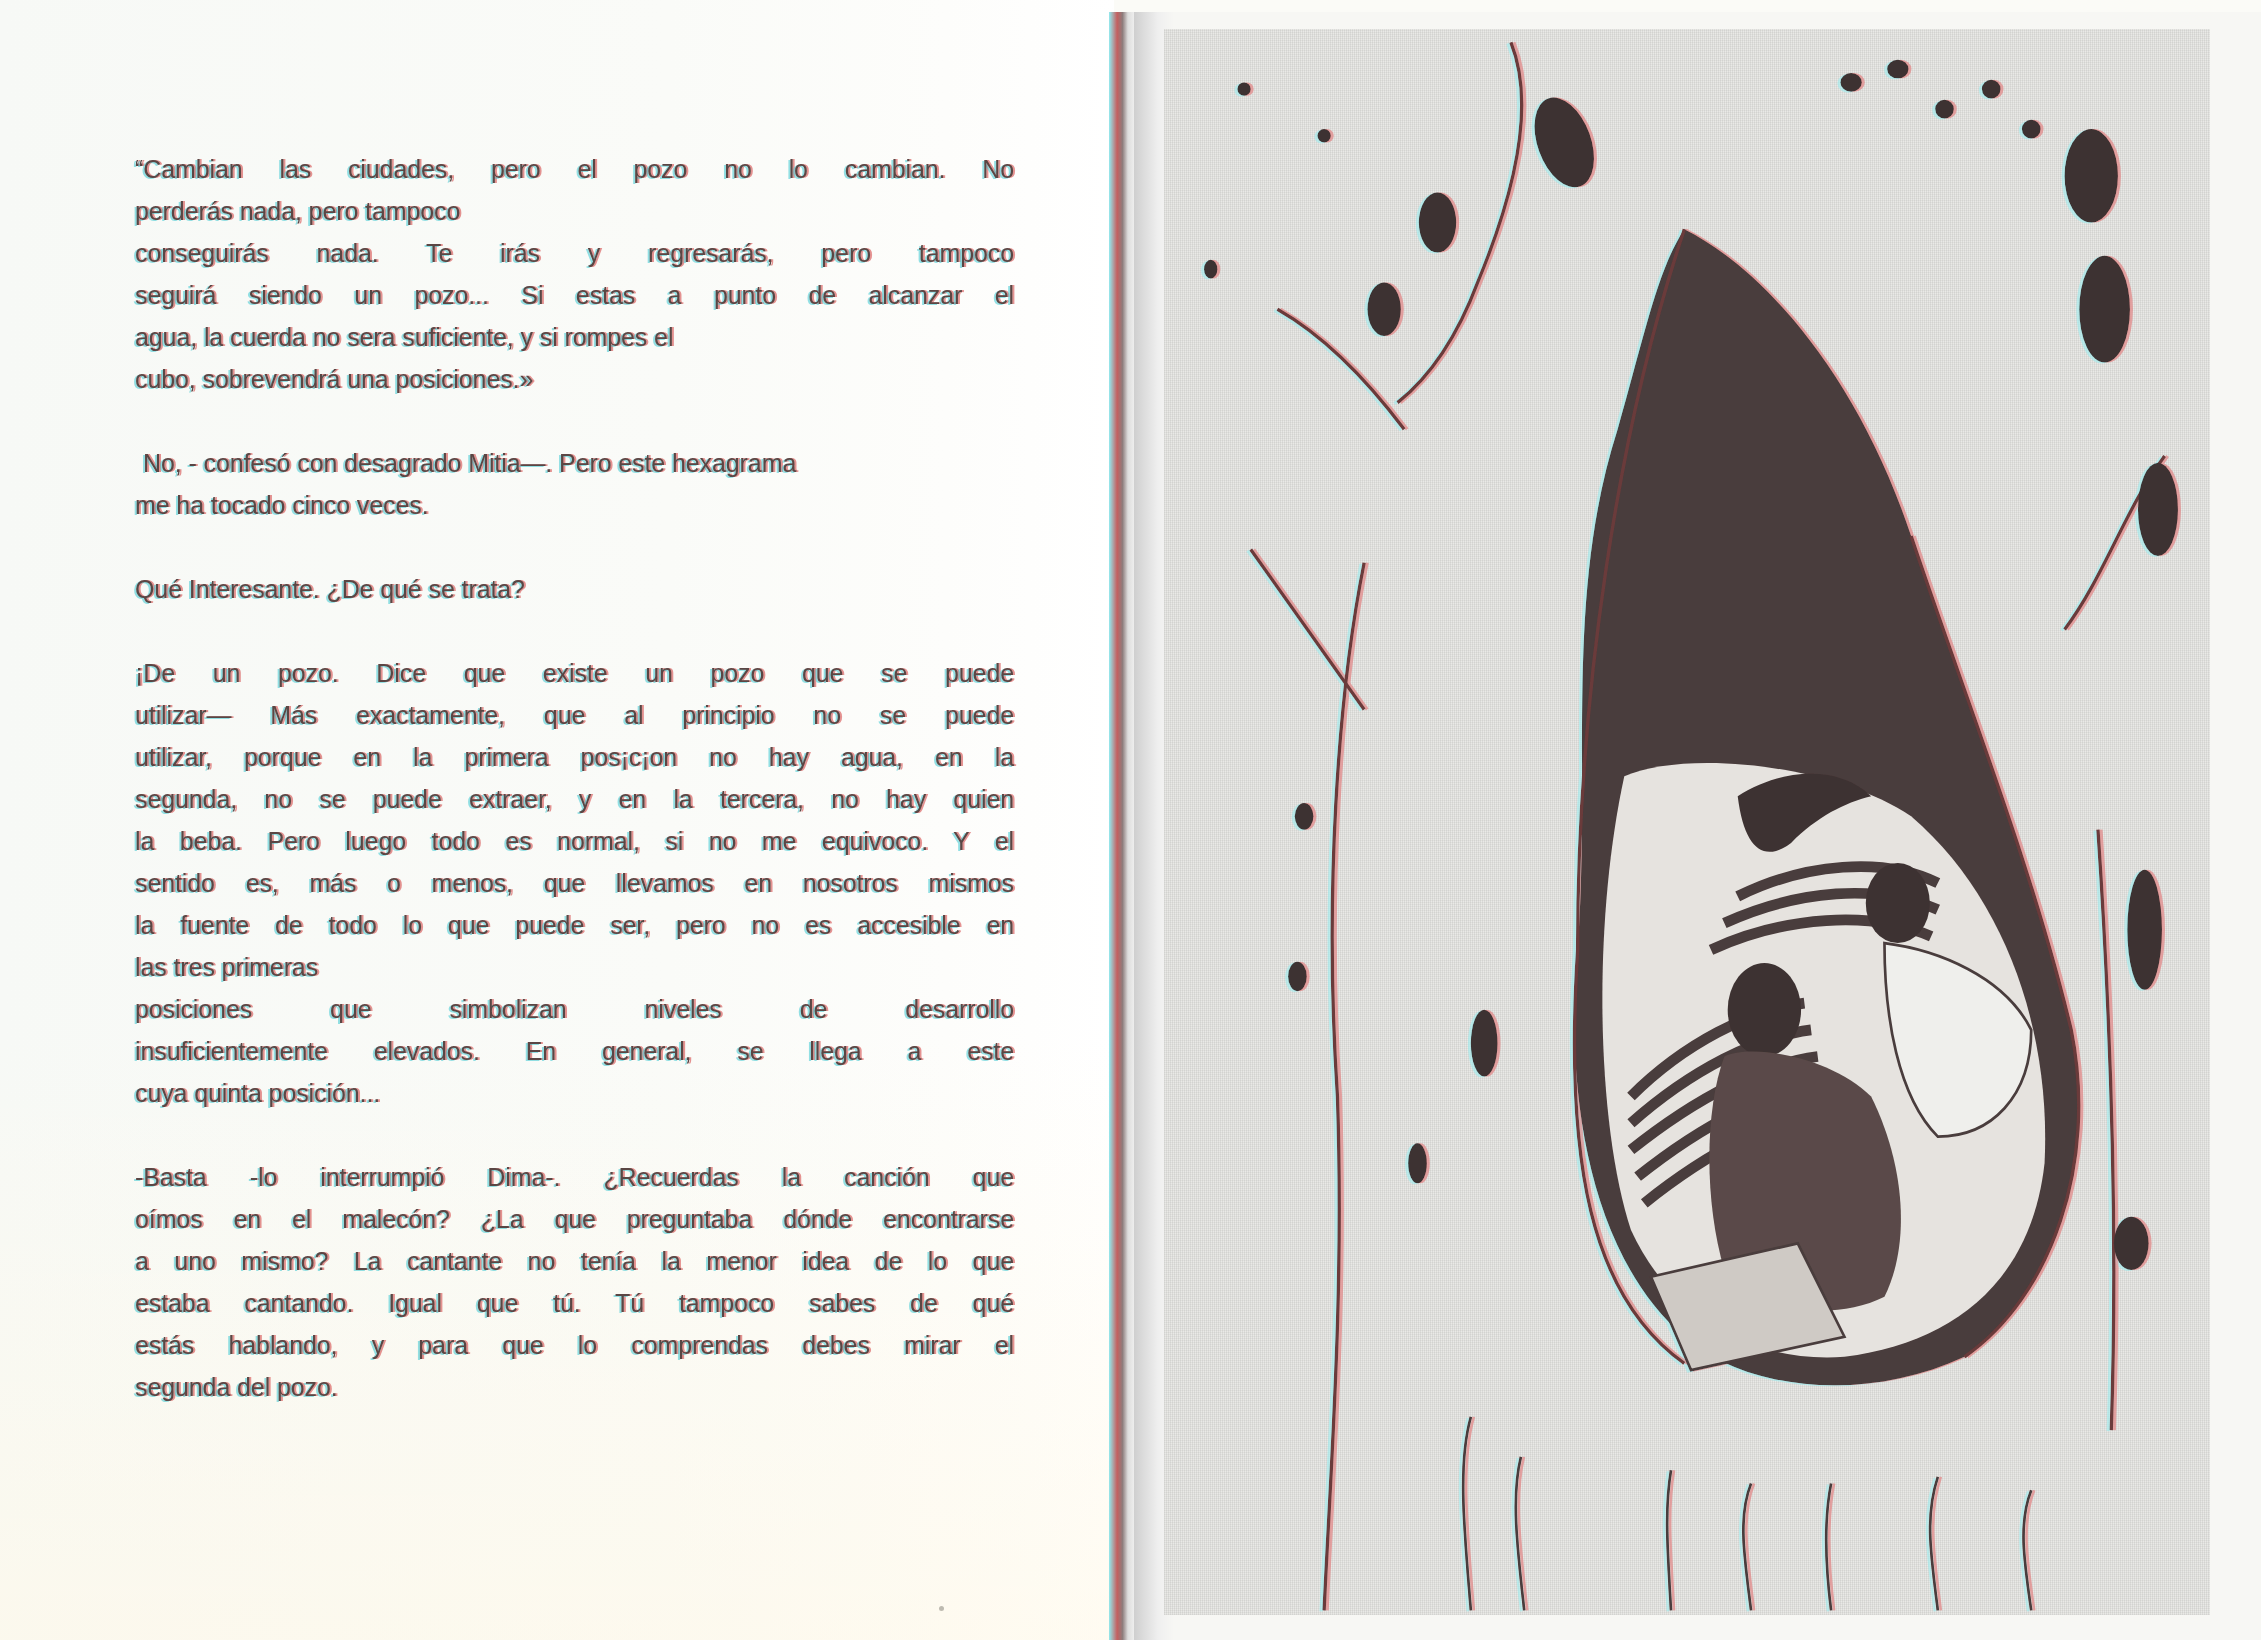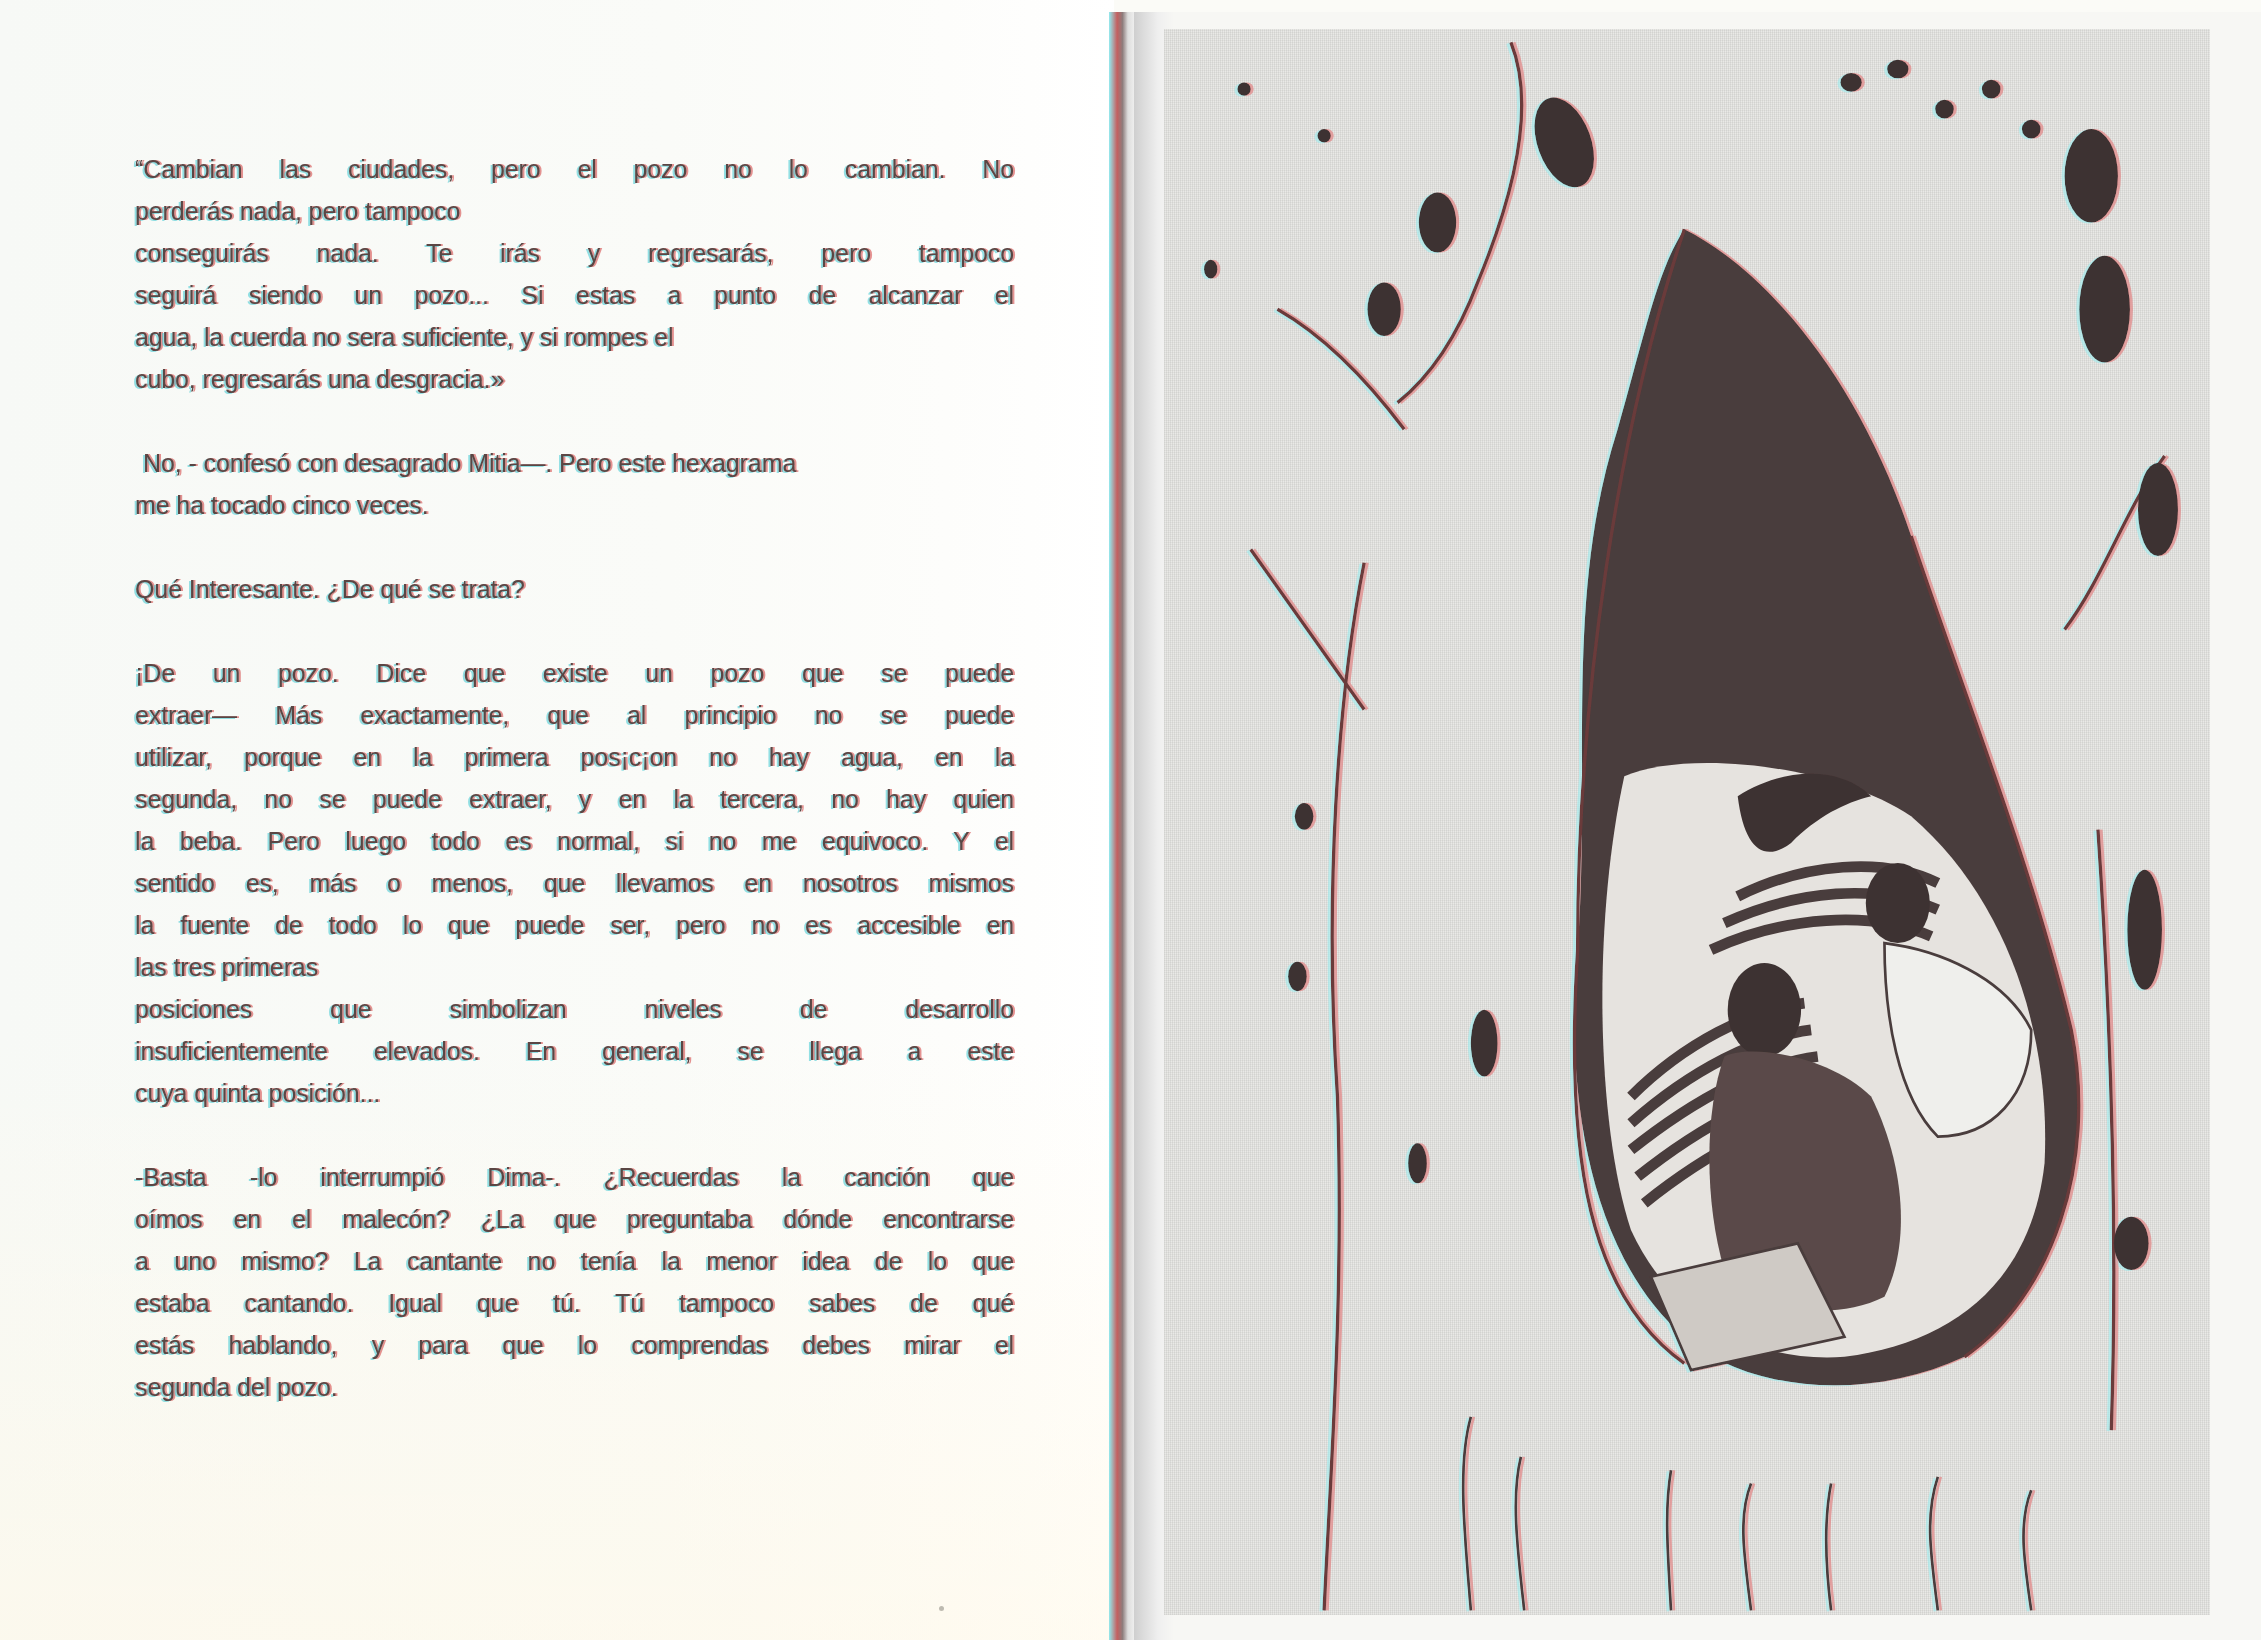--- a/index.html
+++ b/index.html
@@ -63,36 +63,36 @@
 
   <div class="page-left">
     <div class="text-block">
 
       <p class="para">
         <span class="line j">“Cambian las ciudades, pero el pozo no lo cambian. No</span>
         <span class="line">perderás nada, pero tampoco</span>
         <span class="line j">conseguirás nada. Te irás y regresarás, pero tampoco</span>
         <span class="line j">seguirá siendo un pozo... Si estas a punto de alcanzar el</span>
         <span class="line">agua, la cuerda no sera suficiente, y si rompes el</span>
-        <span class="line">cubo, regresarás una desgracia.»</span>
+        <span class="line">cubo, sobrevendrá una posiciones.»</span>
       </p>
 
 
       <p class="para gap">
         <span class="line indent">No, - confesó con desagrado Mitia—. Pero este hexagrama</span>
         <span class="line">me ha tocado cinco veces.</span>
       </p>
 
       <p class="para gap">
         <span class="line">Qué Interesante. ¿De qué se trata?</span>
       </p>
 
       <p class="para gap">
         <span class="line j">¡De un pozo. Dice que existe un pozo que se puede</span>
-        <span class="line j">extraer— Más exactamente, que al principio no se puede</span>
+        <span class="line j">utilizar— Más exactamente, que al principio no se puede</span>
         <span class="line j">utilizar, porque en la primera pos¡c¡on no hay agua, en la</span>
         <span class="line j">segunda, no se puede extraer, y en la tercera, no hay quien</span>
         <span class="line j">la beba. Pero luego todo es normal, si no me equivoco. Y el</span>
         <span class="line j">sentido es, más o menos, que llevamos en nosotros mismos</span>
         <span class="line j">la fuente de todo lo que puede ser, pero no es accesible en</span>
         <span class="line">las tres primeras</span>
         <span class="line j">posiciones que simbolizan niveles de desarrollo</span>
         <span class="line j">insuficientemente elevados. En general, se llega a este</span>
         <span class="line">cuya quinta posición...</span>
       </p>

